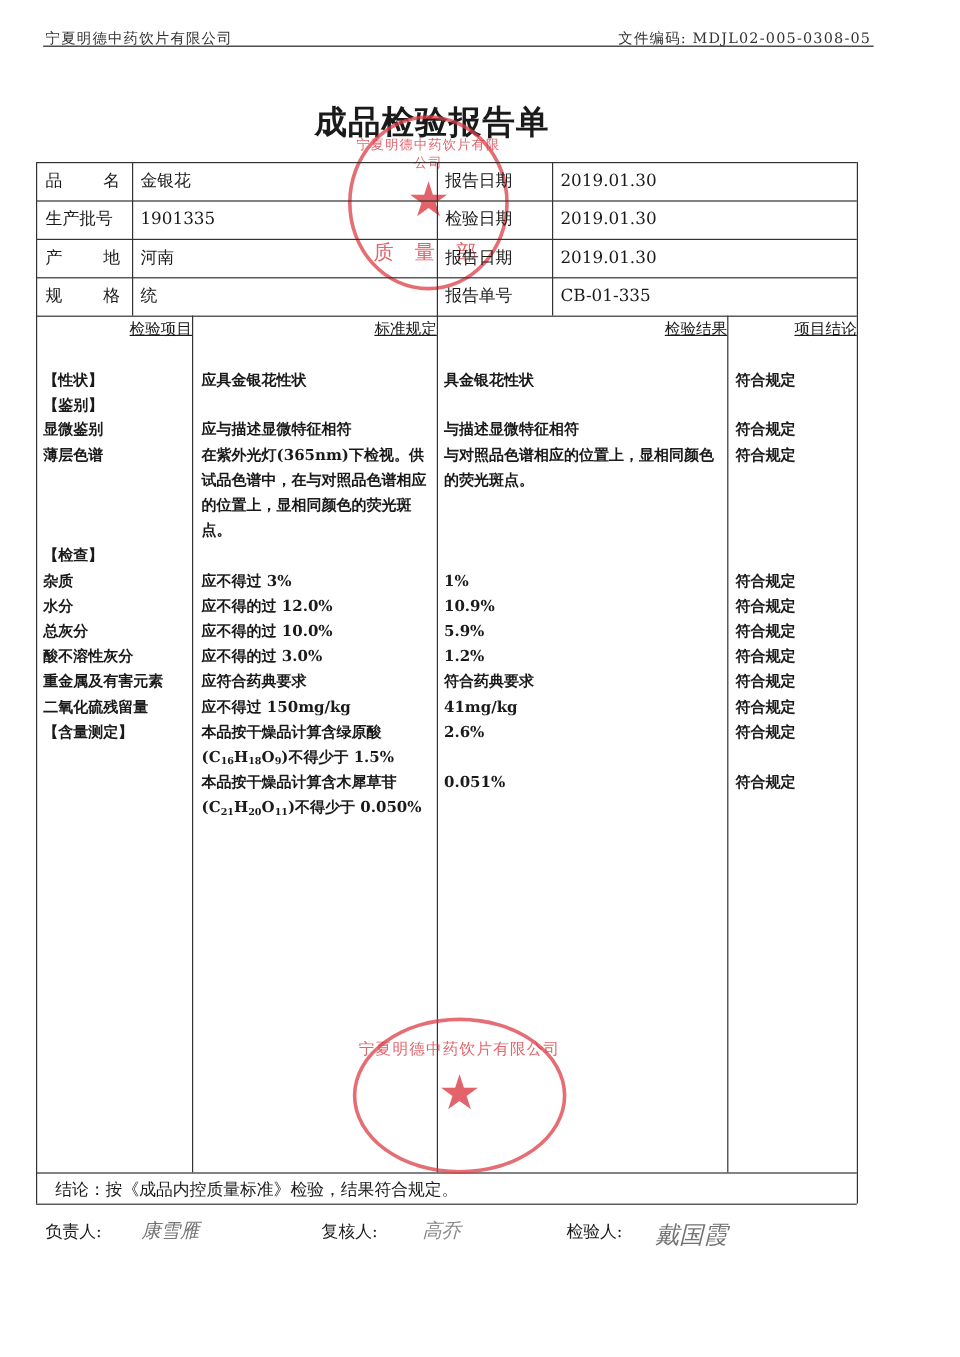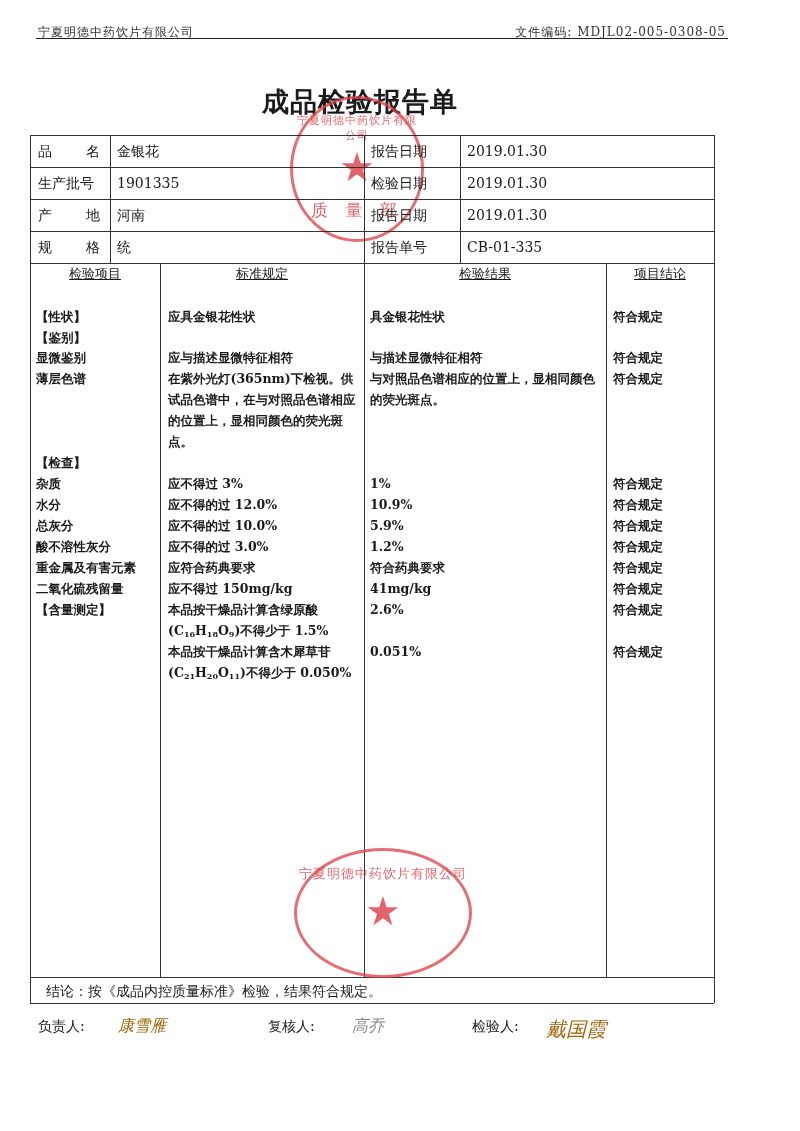--- a/index.html
+++ b/index.html
@@ -9,28 +9,28 @@
          border-bottom: 1.5px solid #222; }
   .hdr-left { position: absolute; left: 2px; top: 24px; font-size: 12px; color: #333; letter-spacing: 1px; }
   .hdr-right { position: absolute; right: 2px; top: 24px; font-size: 12px; color: #333; letter-spacing: 1px; }
   .title { position: absolute; top: 84px; left: 0; width: 720px; text-align: center;
            font-family: "DejaVu Sans", "Liberation Sans", sans-serif; font-size: 27px; font-weight: bold; letter-spacing: 1px; }
   .hl { position: absolute; height: 0; border-top: 1px solid #333; }
   .vl { position: absolute; width: 0; border-left: 1px solid #333; }
   .cell { position: absolute; font-size: 14px; line-height: 32px; white-space: nowrap; }
   .lbl-spread { display: flex; justify-content: space-between; width: 62px; }
 
-  .colhead { position: absolute; top: 265px; font-size: 13px; text-decoration: underline; text-align: center; }
+  .colhead { position: absolute; top: 265px; font-size: 13px; text-decoration: underline; text-align: right; }
   .row { position: absolute; font-size: 12.5px; line-height: 21px; white-space: nowrap; font-weight: bold; }
   .wrap { white-space: normal; }
   sub { font-size: 8px; vertical-align: -2px; line-height: 0; }
 
   .conclusion { position: absolute; left: 46px; top: 983px; font-size: 14px; }
   .sig-label { position: absolute; top: 1018px; font-size: 14px; }
-  .sig { position: absolute; top: 1016px; font-family: "DejaVu Serif", serif; font-style: italic; font-size: 16px; color: #a16207; }
+  .sig { position: absolute; top: 1016px; font-family: "DejaVu Serif", serif; font-style: italic; font-size: 16px; color: #737373; }
 
   .stamp { position: absolute; border: 3px solid rgba(220, 60, 70, 0.75); border-radius: 50%;
            color: rgba(220, 60, 70, 0.8); text-align: center; }
   .stamp .star { position: absolute; left: 50%; transform: translateX(-50%); font-size: 40px; line-height: 1; }
   .stamp .arc { position: absolute; top: 8px; left: 0; width: 100%; font-size: 12px; letter-spacing: 1px; }
   .stamp .bot { position: absolute; left: 0; width: 100%; font-size: 17px; letter-spacing: 6px; }
 </style>
 </head>
 <body>
 

